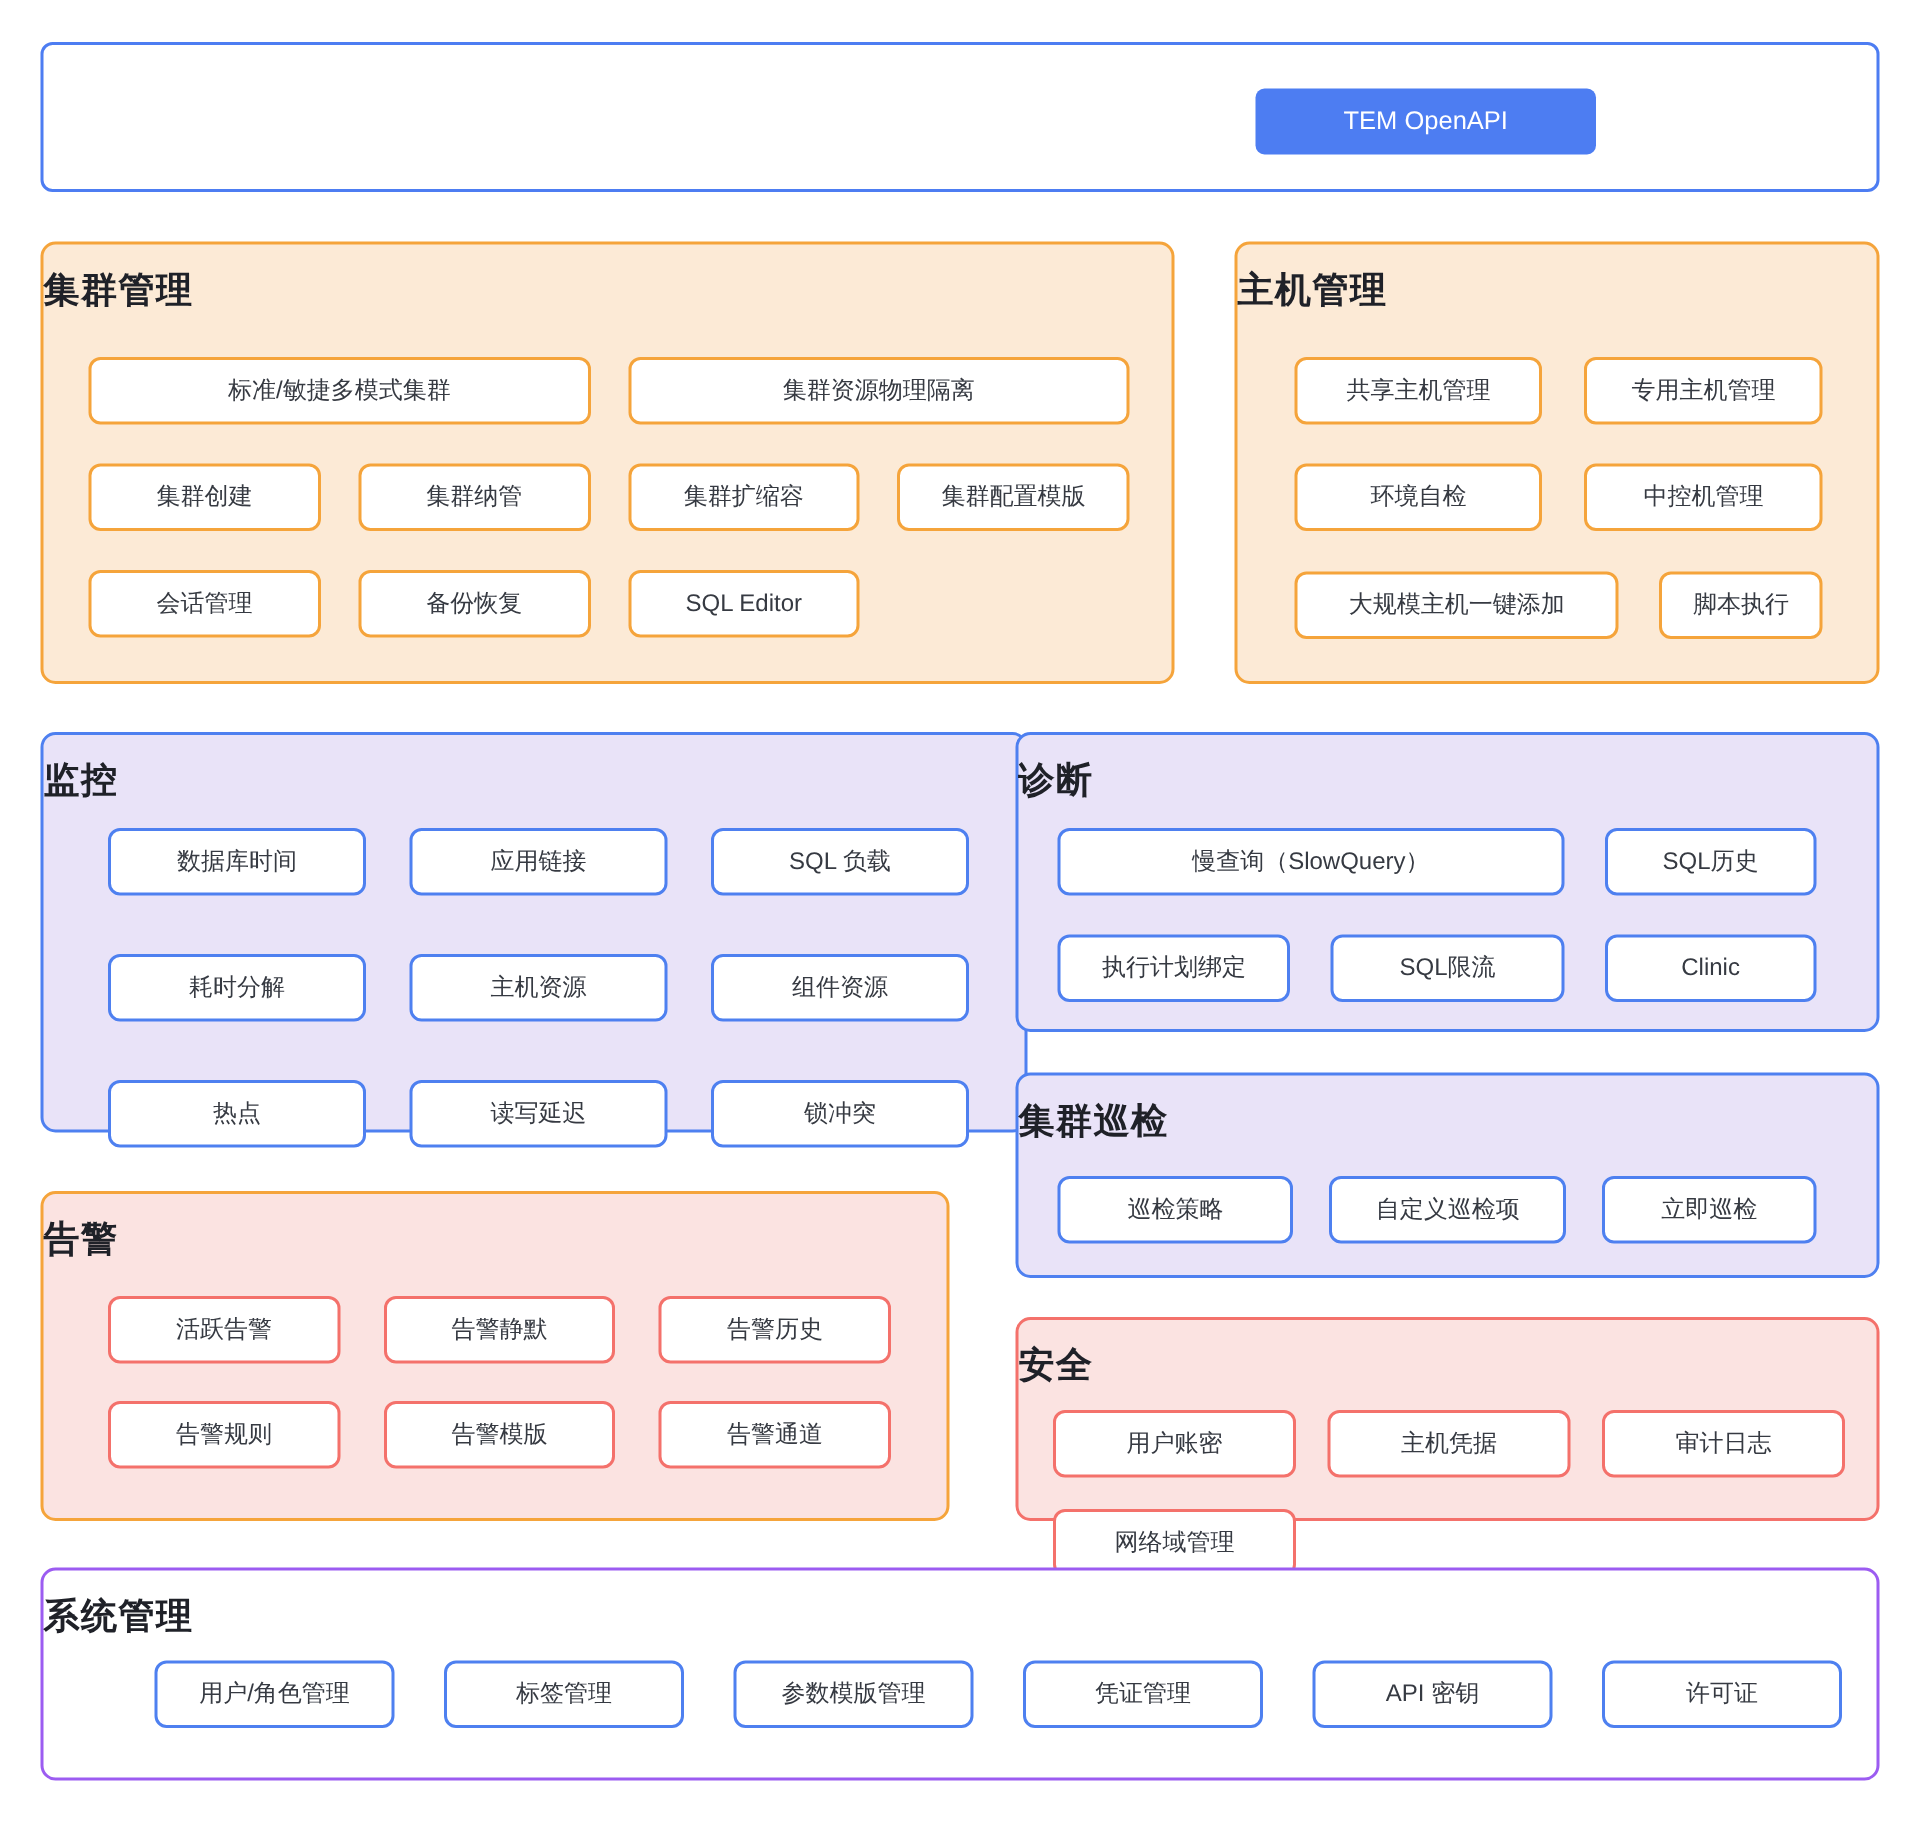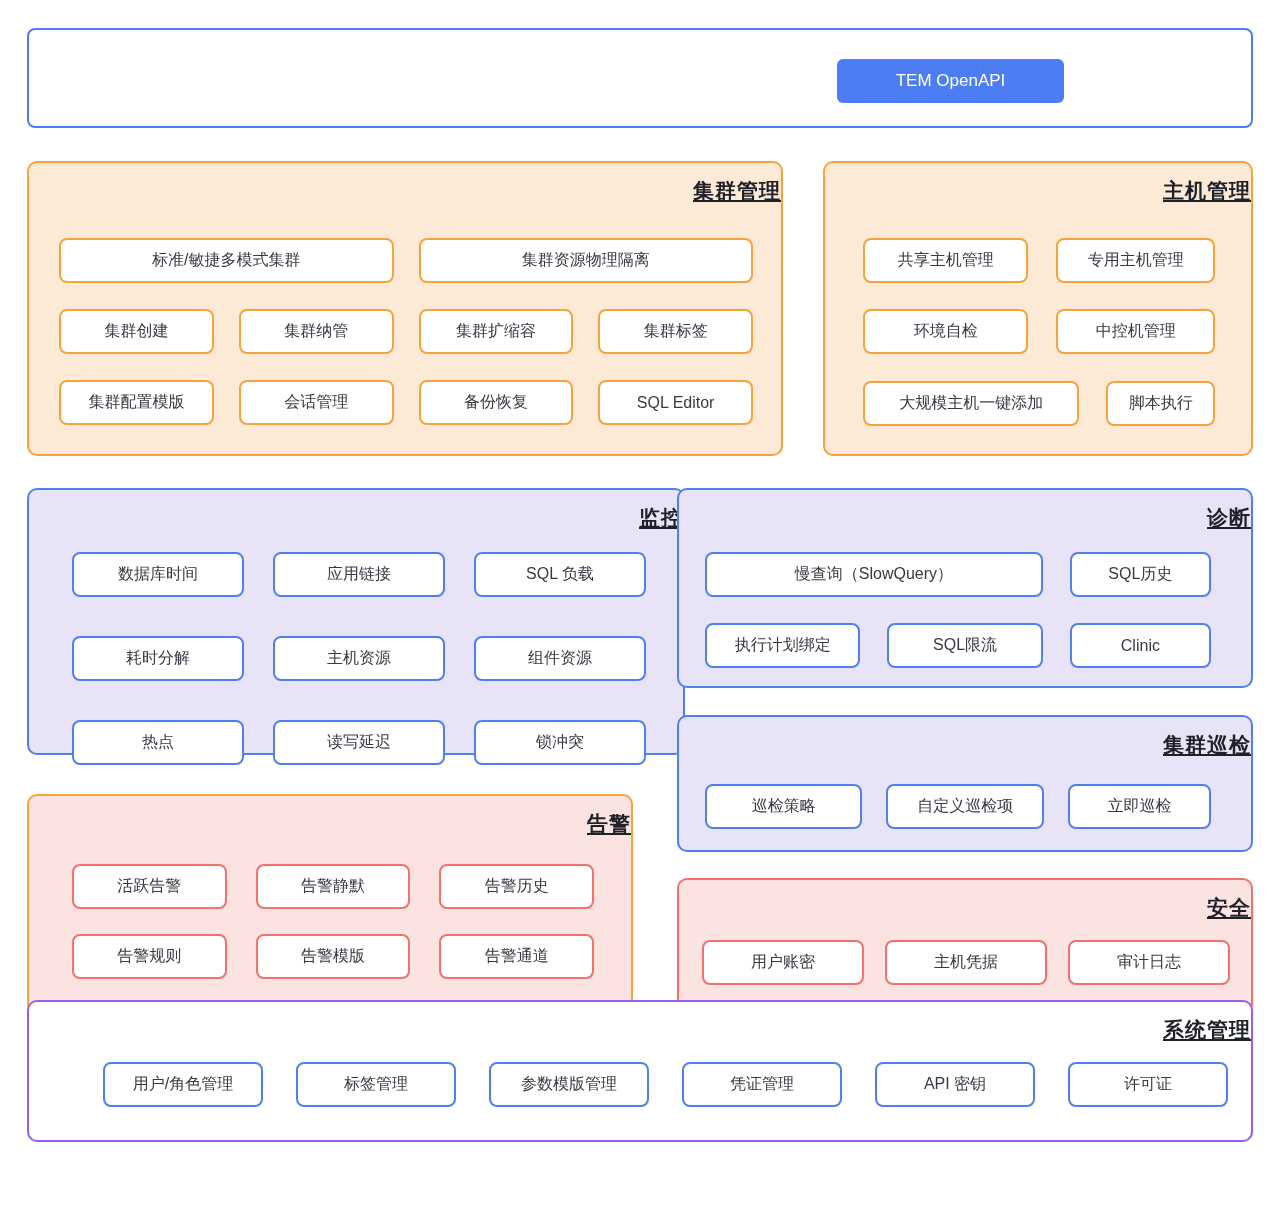--- a/index.html
+++ b/index.html
@@ -3,22 +3,22 @@
 <meta charset="utf-8">
 <style>
   html,body{margin:0;padding:0;}
   body{
     width:1280px;height:1215px;background:#ffffff;position:relative;
     font-family:"Liberation Sans","DejaVu Sans",sans-serif;
     -webkit-font-smoothing:antialiased;
   }
   .panel{position:absolute;box-sizing:border-box;border:2px solid;border-radius:10px;}
   .sec-title{
-    position:absolute;left:0;right:0;top:14px;text-align:right;
-    font-size:21px;font-weight:700;color:#1f2128;letter-spacing:1px;text-decoration:underline;
+    position:absolute;left:0;right:0;top:14px;text-align:left;
+    font-size:24px;font-weight:700;color:#1f2128;letter-spacing:1px;
   }
   .grid{position:absolute;display:grid;}
   .item{
     background:#ffffff;border:2px solid;border-radius:8px;height:45px;
     box-sizing:border-box;display:flex;align-items:center;justify-content:center;
     font-size:16px;color:#363a42;white-space:nowrap;overflow:hidden;
   }
   .span2{grid-column:span 2;}
 
   
@@ -63,39 +63,38 @@
 
   
   #sec-alert{left:27px;top:794px;width:606px;height:220px;}
   #alert-grid{left:43px;right:37px;top:68px;grid-template-columns:repeat(3,1fr);gap:25px 29px;}
 
   
   #sec-security{left:677px;top:878px;width:576px;height:136px;}
   #security-grid{left:23px;right:21px;top:60px;grid-template-columns:repeat(3,1fr);gap:21px;}
 
   
-  #sec-system{left:27px;top:1000px;width:1226px;height:142px;}
+  #sec-system{left:27px;top:1045px;width:1226px;height:142px;}
   #system-grid{left:43px;right:23px;top:60px;grid-template-columns:repeat(6,1fr);gap:33px;padding-left:31px;}
 </style>
 </head>
 <body>
 
 <div class="panel" id="top-panel">
   <div class="entry-btn" id="btn-openapi">TEM OpenAPI</div>
 </div>
 
 <div class="panel sec-orange" id="sec-cluster">
   <div class="sec-title">集群管理</div>
   <div class="grid" id="cluster-grid">
     <div class="item it-orange span2">标准/敏捷多模式集群</div>
     <div class="item it-orange span2">集群资源物理隔离</div>
     <div class="item it-orange">集群创建</div>
     <div class="item it-orange">集群纳管</div>
     <div class="item it-orange">集群扩缩容</div>
-    <div class="item it-orange">集群标签</div>
     <div class="item it-orange">集群配置模版</div>
     <div class="item it-orange">会话管理</div>
     <div class="item it-orange">备份恢复</div>
     <div class="item it-orange">SQL Editor</div>
   </div>
 </div>
 
 <div class="panel sec-orange" id="sec-host">
   <div class="sec-title">主机管理</div>
   <div class="grid" id="host-grid1">

